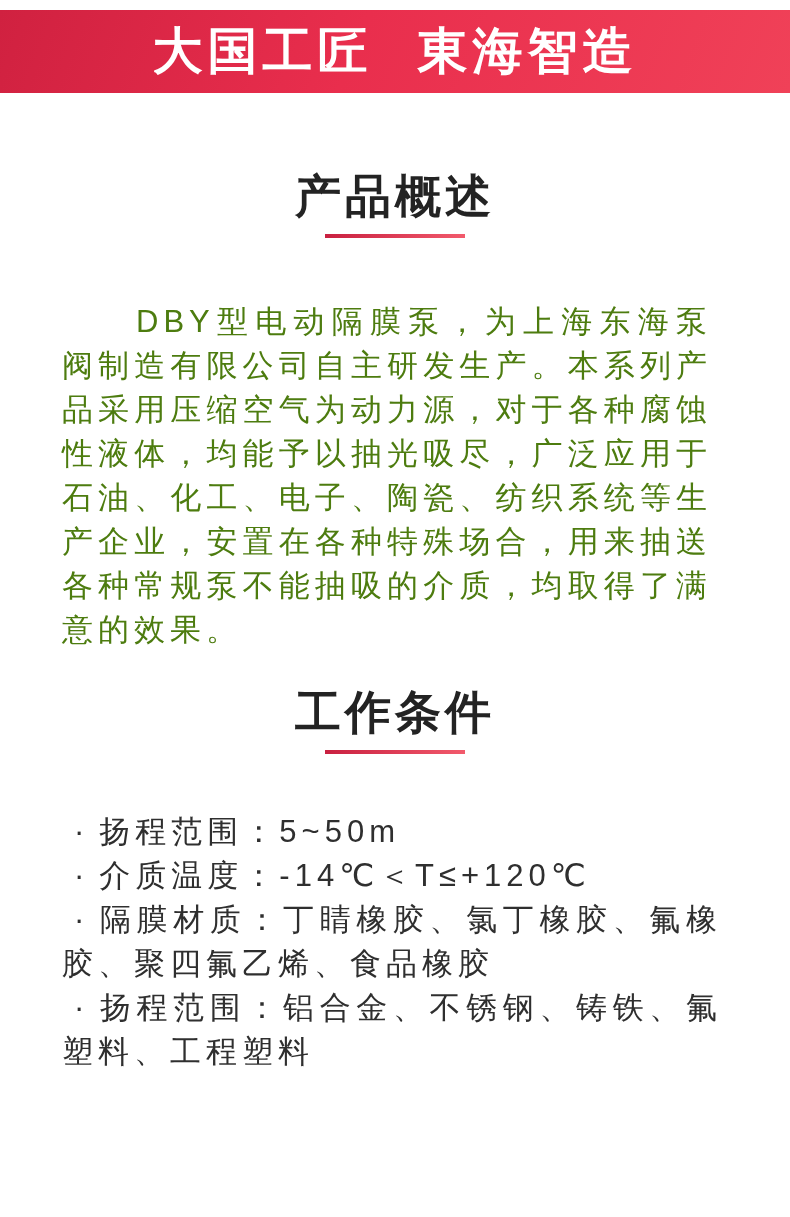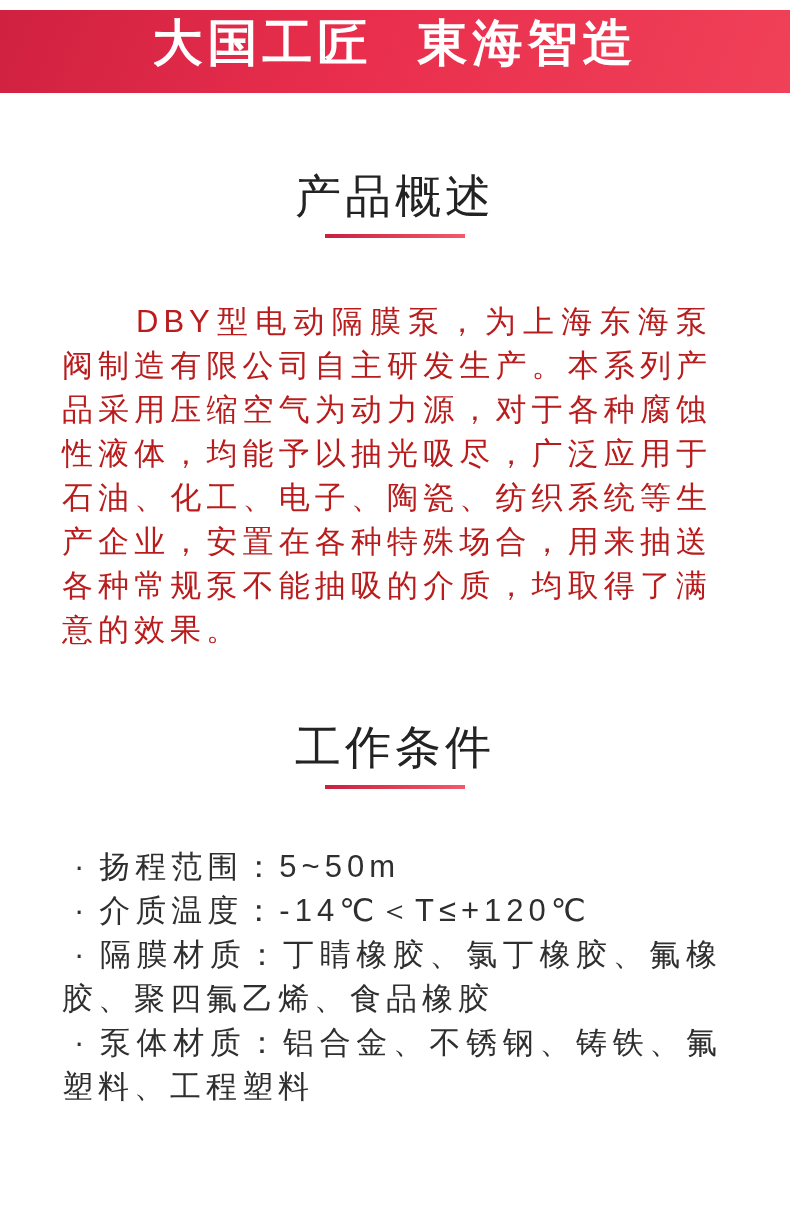--- a/index.html
+++ b/index.html
@@ -10,56 +10,57 @@
   }
   body { height: 1217px; overflow: hidden; position: relative; }
 
   
   .banner {
     margin-top: 10px;
     height: 83px;
     width: 790px;
     background: linear-gradient(112deg, #d02140 0%, #e92e4d 45%, #f04158 100%);
     display: flex;
+    align-items: center;
     justify-content: center;
   }
   .banner-title {
     color: #ffffff;
     font-size: 50px;
     font-weight: 800;
     letter-spacing: 5px;
     word-spacing: 26px;
     white-space: nowrap;
   }
 
   
   .section-title {
     text-align: center;
     font-size: 46px;
     line-height: 52px;
-    font-weight: 400;
+    font-weight: 700;
     color: #232323;
     letter-spacing: 4px;
   }
   .title-underline {
     width: 140px;
     height: 4px;
     margin: 12px auto 0 auto;
     background: linear-gradient(90deg, #c92040 0%, #f25a6c 100%);
   }
   .overview-heading { margin-top: 77px; }
-  .conditions-heading { margin-top: 69px; }
+  .conditions-heading { margin-top: 34px; }
 
   
   .overview-paragraph {
     margin: 62px 78px 0 62px;
     font-size: 31px;
     line-height: 44px;
     letter-spacing: 5px;
-    color: #b91c1c;
+    color: #4d7c0f;
     text-align: justify;
     text-indent: 74px;
   }
 
   
   .conditions-list {
     margin: 56px 68px 0 62px;
     font-size: 31px;
     line-height: 44px;
     letter-spacing: 5px;
@@ -91,15 +92,15 @@
 <section>
   <div class="conditions-heading">
     <h2 class="section-title">工作条件</h2>
     <div class="title-underline"></div>
   </div>
 
   <div class="conditions-list">
     <div class="cond-item"><span class="cond-bullet">·</span><span>扬程范围：5~50m</span></div>
     <div class="cond-item"><span class="cond-bullet">·</span><span>介质温度：-14℃＜T≤+120℃</span></div>
     <div class="cond-item"><span class="cond-bullet">·</span><span>隔膜材质：丁睛橡胶、氯丁橡胶、氟橡胶、聚四氟乙烯、食品橡胶</span></div>
-    <div class="cond-item"><span class="cond-bullet">·</span><span>泵体材质：铝合金、不锈钢、铸铁、氟塑料、工程塑料</span></div>
+    <div class="cond-item"><span class="cond-bullet">·</span><span>扬程范围：铝合金、不锈钢、铸铁、氟塑料、工程塑料</span></div>
   </div>
 </section>
 
 </body></html>

